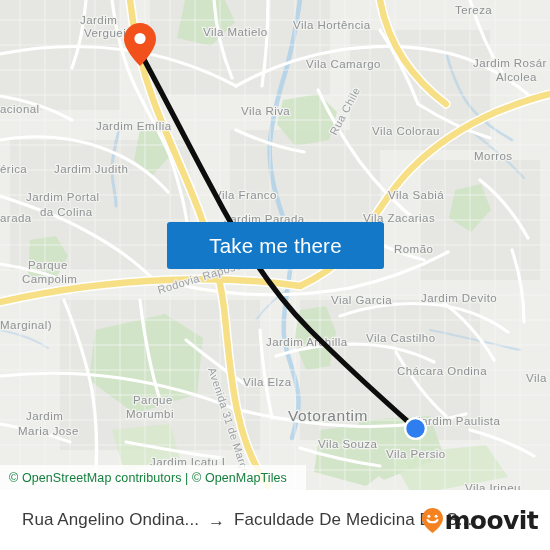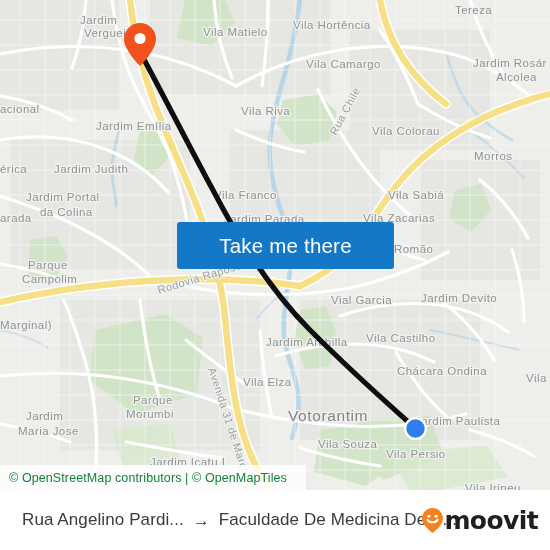--- a/index.html
+++ b/index.html
@@ -32,21 +32,21 @@
   .origin-pin{position:absolute;left:123px;top:22px;width:34px;height:45px;}
   .dest-dot{position:absolute;left:403px;top:416px;width:25px;height:25px;}
 
   
   .take-btn{
     position:absolute;left:167px;top:222px;width:217px;height:47px;
     background:#1378c8;border:0;border-radius:3px;
     color:#ffffff;font-family:"Liberation Sans", sans-serif;
     font-size:20.5px;letter-spacing:.2px;
     display:flex;align-items:center;justify-content:center;
-    cursor:pointer;padding:0;margin-left:10px;
+    cursor:pointer;padding:0;
   }
 
   
   .attrib{
     position:absolute;left:0;top:465px;width:306px;height:25px;
     background:rgba(255,255,255,.82);
     display:flex;align-items:center;
     padding-left:9px;box-sizing:border-box;
   }
   .attrib span{font-size:12.5px;color:#15803d;font-family:"Liberation Sans", sans-serif;letter-spacing:.1px;}
@@ -253,21 +253,21 @@
 
     <button class="take-btn">Take me there</button>
 
     <div class="attrib">
       <span>© OpenStreetMap contributors | © OpenMapTiles</span>
     </div>
   </div>
 
   <div class="footer">
     <div class="route-text">
-      <span class="place">Rua Angelino Pardi...</span>
+      <span class="place">Rua Angelino Ondina...</span>
       <span class="arrow">→</span>
       <span class="place">Faculdade De Medicina De S...</span>
     </div>
     <div class="brand">
       <svg width="23" height="27" viewBox="0 0 23 27">
         <path d="M11.5 1 C5.7 1 1 5.7 1 11.5 C1 18.6 11.5 26 11.5 26 C11.5 26 22 18.6 22 11.5 C22 5.7 17.3 1 11.5 1 Z" fill="#f58220"></path>
         <circle cx="7.9" cy="9.2" r="1.5" fill="#ffffff"></circle>
         <circle cx="15.1" cy="9.2" r="1.5" fill="#ffffff"></circle>
         <path d="M6.6 13.0 C8.0 16.0 15.0 16.0 16.4 13.0" stroke="#ffffff" stroke-width="2.1" fill="none" stroke-linecap="round"></path>
       </svg>

